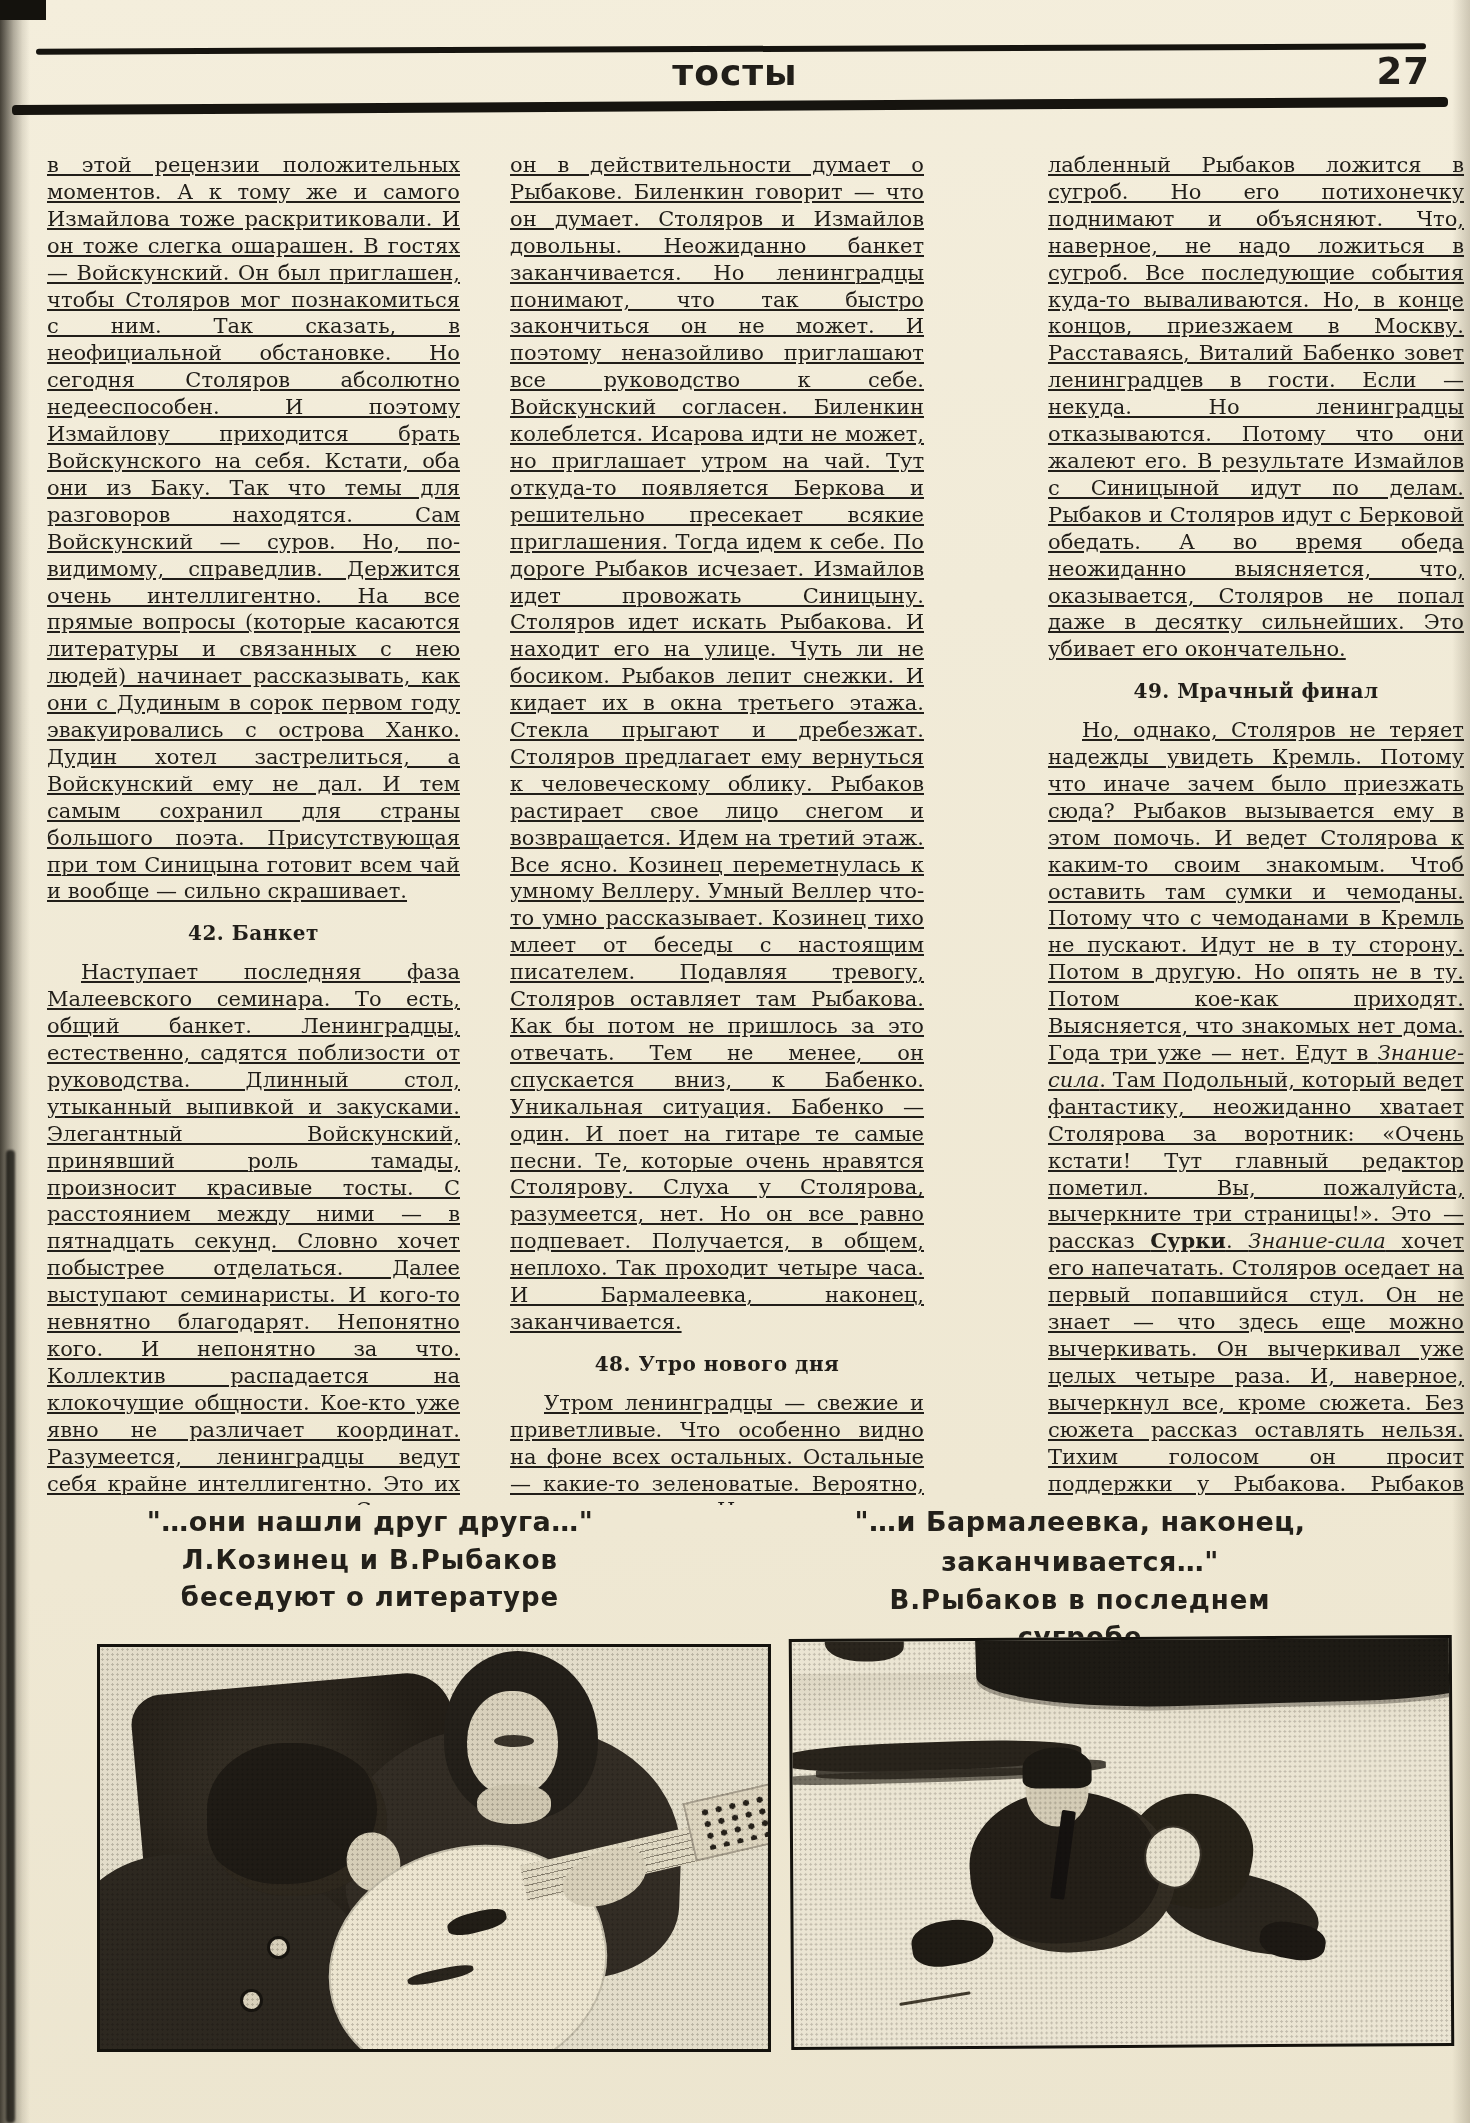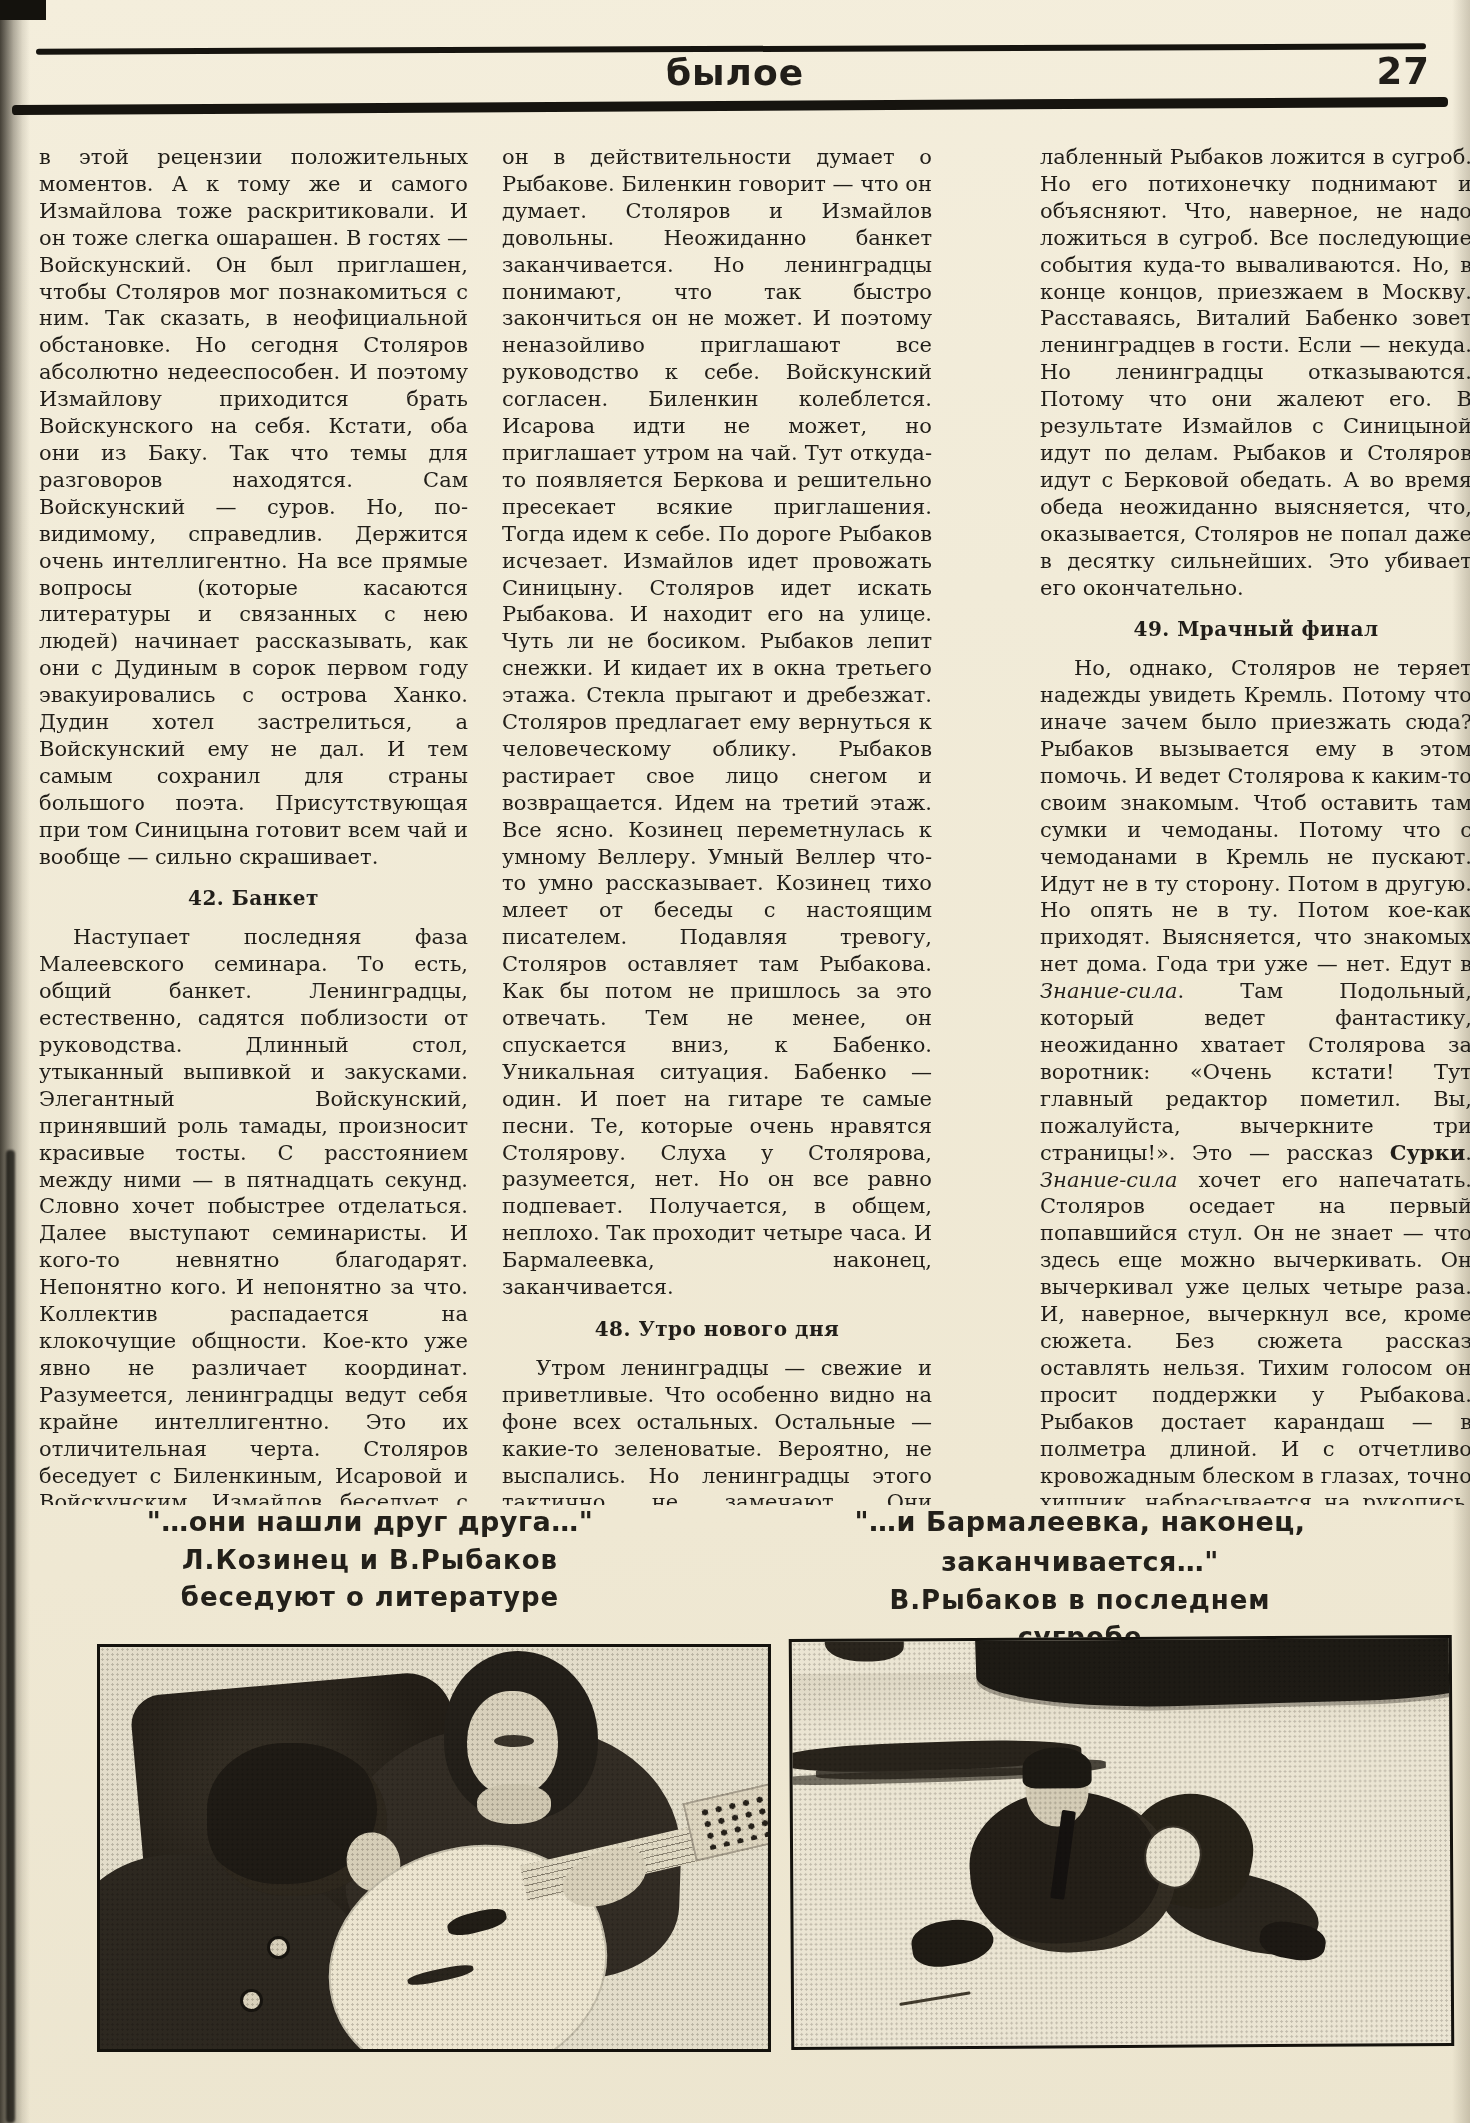--- a/index.html
+++ b/index.html
@@ -25,21 +25,21 @@
   .running-head{position:absolute;left:0;top:52px;width:100%;text-align:center;
     font-family:"DejaVu Sans",sans-serif;font-weight:bold;font-size:36px;letter-spacing:1px;}
   .page-num{position:absolute;right:40px;top:50px;
     font-family:"DejaVu Sans",sans-serif;font-weight:bold;font-size:37px;letter-spacing:1px;}
   
   .col{position:absolute;top:140px;height:1365px;overflow:hidden;
     font-size:21px;line-height:26.9px;text-align:justify;}
   .col-1{left:35px;width:437px;}
   .col-2{left:498px;width:438px;}
   .col-3{left:1036px;width:440px;}
-  .col p{margin:4px;text-indent:34px;}
+  .col p{margin:12px;text-indent:34px;text-decoration:underline;}
   .col p.noindent{text-indent:0;}
   .col h2{font-family:"DejaVu Serif",serif;font-weight:bold;font-size:20px;
     text-align:center;margin:15px 0 12px;letter-spacing:.5px;text-indent:0;}
   
   .caption{position:absolute;top:1502px;text-align:center;
     font-family:"DejaVu Sans",sans-serif;font-weight:bold;color:#23201a;}
   .caption-left{left:60px;width:620px;}
   .caption-right{left:745px;width:670px;}
   .caption .q{font-size:27px;line-height:40px;letter-spacing:.5px;}
   .caption .l{font-size:26px;line-height:37px;letter-spacing:1px;}
@@ -99,21 +99,21 @@
 <body>
 
 <div class="page">
 
   <div class="spine"></div>
   <div class="spine-dark"></div>
   <div class="corner-mark"></div>
   <div class="right-edge"></div>
 
   <div class="rule rule-top"></div>
-  <div class="running-head">былое</div>
+  <div class="running-head">тосты</div>
   <div class="page-num">27</div>
   <div class="rule rule-bottom"></div>
 
   <section class="col col-1">
       <p class="noindent">в этой рецензии положительных моментов. А к тому же и самого Измайлова тоже раскритиковали. И он тоже слегка ошарашен. В гостях — Войскунский. Он был приглашен, чтобы Столяров мог познакомиться с ним. Так сказать, в неофициальной обстановке. Но сегодня Столяров абсолютно недееспособен. И поэтому Измайлову приходится брать Войскунского на себя. Кстати, оба они из Баку. Так что темы для разговоров находятся. Сам Войскунский — суров. Но, по-видимому, справедлив. Держится очень интеллигентно. На все прямые вопросы (которые касаются литературы и связанных с нею людей) начинает рассказывать, как они с Дудиным в сорок первом году эвакуировались с острова Ханко. Дудин хотел застрелиться, а Войскунский ему не дал. И тем самым сохранил для страны большого поэта. Присутствующая при том Синицына готовит всем чай и вообще — сильно скрашивает.</p>
       <h2>42. Банкет</h2>
       <p>Наступает последняя фаза Малеевского семинара. То есть, общий банкет. Ленинградцы, естественно, садятся поблизости от руководства. Длинный стол, утыканный выпивкой и закусками. Элегантный Войскунский, принявший роль тамады, произносит красивые тосты. С расстоянием между ними — в пятнадцать секунд. Словно хочет побыстрее отделаться. Далее выступают семинаристы. И кого-то невнятно благодарят. Непонятно кого. И непонятно за что. Коллектив распадается на клокочущие общности. Кое-кто уже явно не различает координат. Разумеется, ленинградцы ведут себя крайне интеллигентно. Это их отличительная черта. Столяров беседует с Биленкиным, Исаровой и Войскунским. Измайлов беседует с Войскунским, Исаровой и Биленкиным. Потом Столяров и Измайлов выводят Биленкина в коридор. И непринужденно спрашивают его, что</p>
     </section>
   <section class="col col-2">
       <p class="noindent">он в действительности думает о Рыбакове. Биленкин говорит — что он думает. Столяров и Измайлов довольны. Неожиданно банкет заканчивается. Но ленинградцы понимают, что так быстро закончиться он не может. И поэтому неназойливо приглашают все руководство к себе. Войскунский согласен. Биленкин колеблется. Исарова идти не может, но приглашает утром на чай. Тут откуда-то появляется Беркова и решительно пресекает всякие приглашения. Тогда идем к себе. По дороге Рыбаков исчезает. Измайлов идет провожать Синицыну. Столяров идет искать Рыбакова. И находит его на улице. Чуть ли не босиком. Рыбаков лепит снежки. И кидает их в окна третьего этажа. Стекла прыгают и дребезжат. Столяров предлагает ему вернуться к человеческому облику. Рыбаков растирает свое лицо снегом и возвращается. Идем на третий этаж. Все ясно. Козинец переметнулась к умному Веллеру. Умный Веллер что-то умно рассказывает. Козинец тихо млеет от беседы с настоящим писателем. Подавляя тревогу, Столяров оставляет там Рыбакова. Как бы потом не пришлось за это отвечать. Тем не менее, он спускается вниз, к Бабенко. Уникальная ситуация. Бабенко — один. И поет на гитаре те самые песни. Те, которые очень нравятся Столярову. Слуха у Столярова, разумеется, нет. Но он все равно подпевает. Получается, в общем, неплохо. Так проходит четыре часа. И Бармалеевка, наконец, заканчивается.</p>

